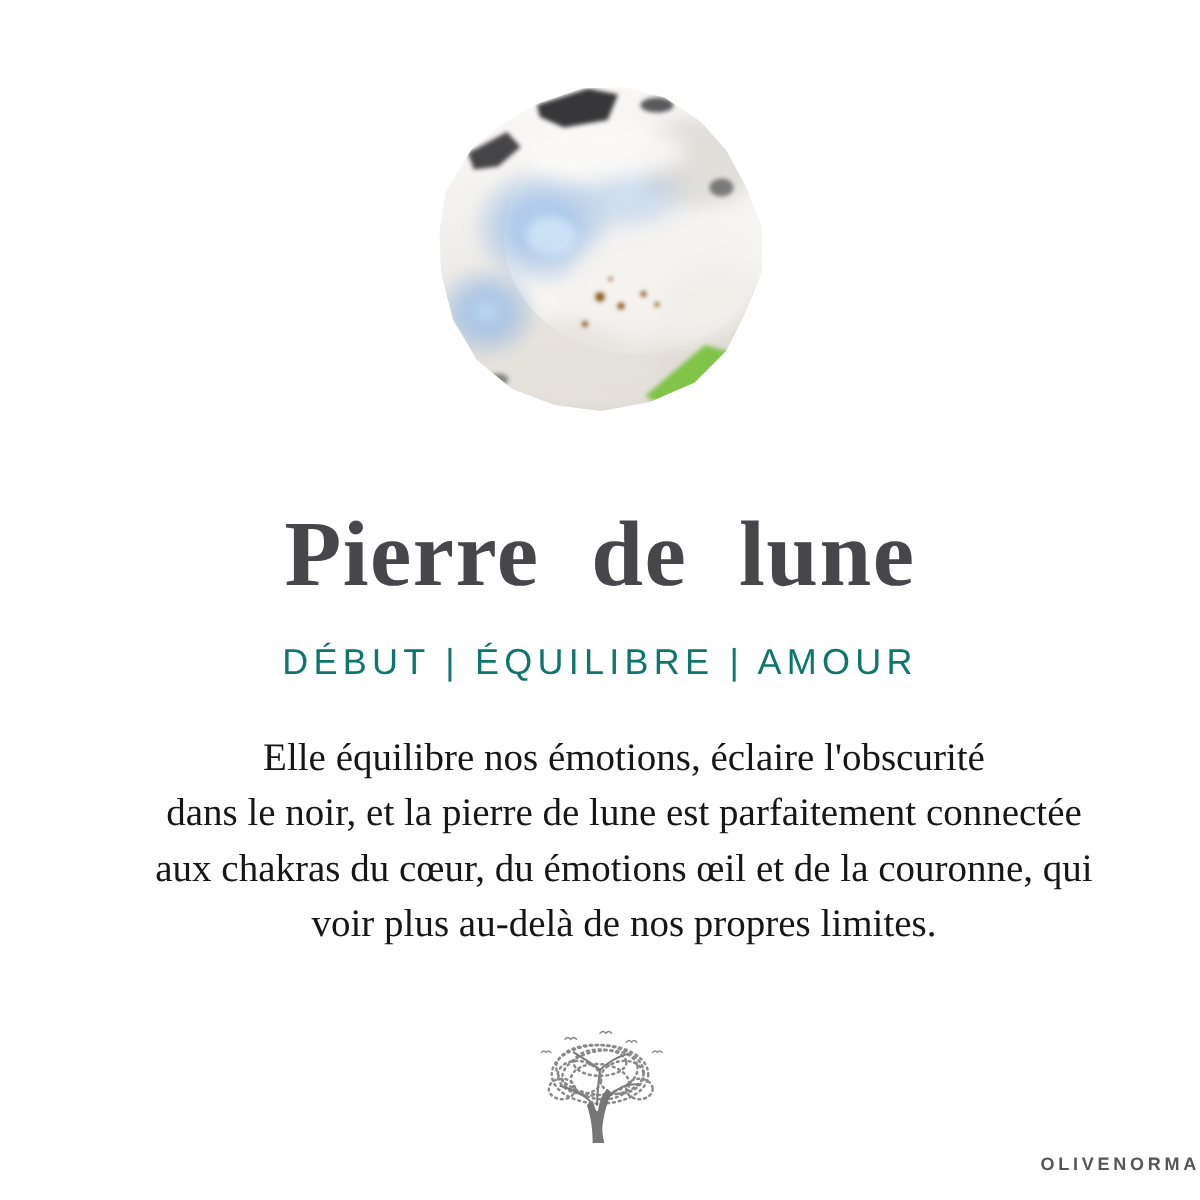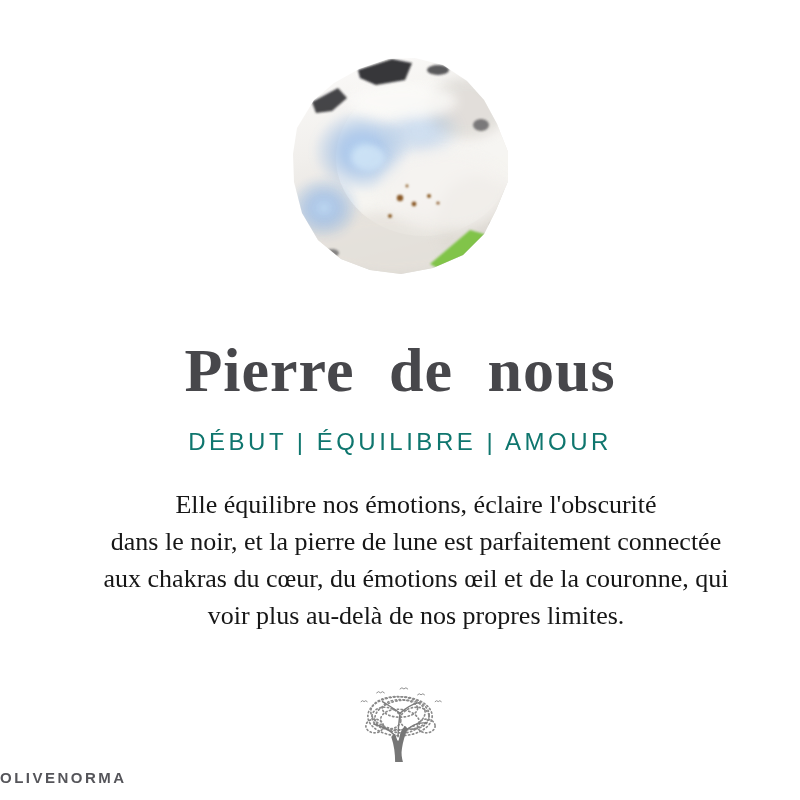--- a/index.html
+++ b/index.html
@@ -52,22 +52,22 @@
   .desc .line { white-space:nowrap; }
 
   .logo {
     position:absolute; left:348px; top:686px;
     width:104px; height:78px;
   }
   .logo svg { display:block; width:100%; height:100%; }
 
   .brand {
     position:absolute; left:0; top:769px; width:800px;
-    text-align:left;
-    font-size:15px;
+    text-align:right;
+    font-size:12px;
     font-weight:700;
     letter-spacing:2.5px;
     color:#55555a;
   }
 </style>
 </head>
 <body>
 
 <div class="stage">
 
@@ -134,21 +134,21 @@
           <circle cx="166" cy="157" r="1.6"></circle>
           <circle cx="135" cy="140" r="1.4"></circle>
         </g>
 
         <path d="M158,218 L198,184 L226,192 L216,220 L180,230 Z" fill="#7cc242" opacity="0.95" filter="url(#blur1)"></path>
         <path d="M170,226 L210,204 L230,212 L214,230 Z" fill="#8bc34a" opacity="0.9" filter="url(#blur1)"></path>
       </g>
     </svg>
   </div>
 
-  <h1 class="title">Pierre de nous</h1>
+  <h1 class="title">Pierre de lune</h1>
 
   <div class="subtitle">DÉBUT | ÉQUILIBRE | AMOUR</div>
 
   <div class="desc">
     <div class="line">Elle équilibre nos émotions, éclaire l'obscurité</div>
     <div class="line">dans le noir, et la pierre de lune est parfaitement connectée</div>
     <div class="line">aux chakras du cœur, du émotions œil et de la couronne, qui</div>
     <div class="line">voir plus au-delà de nos propres limites.</div>
   </div>
 

